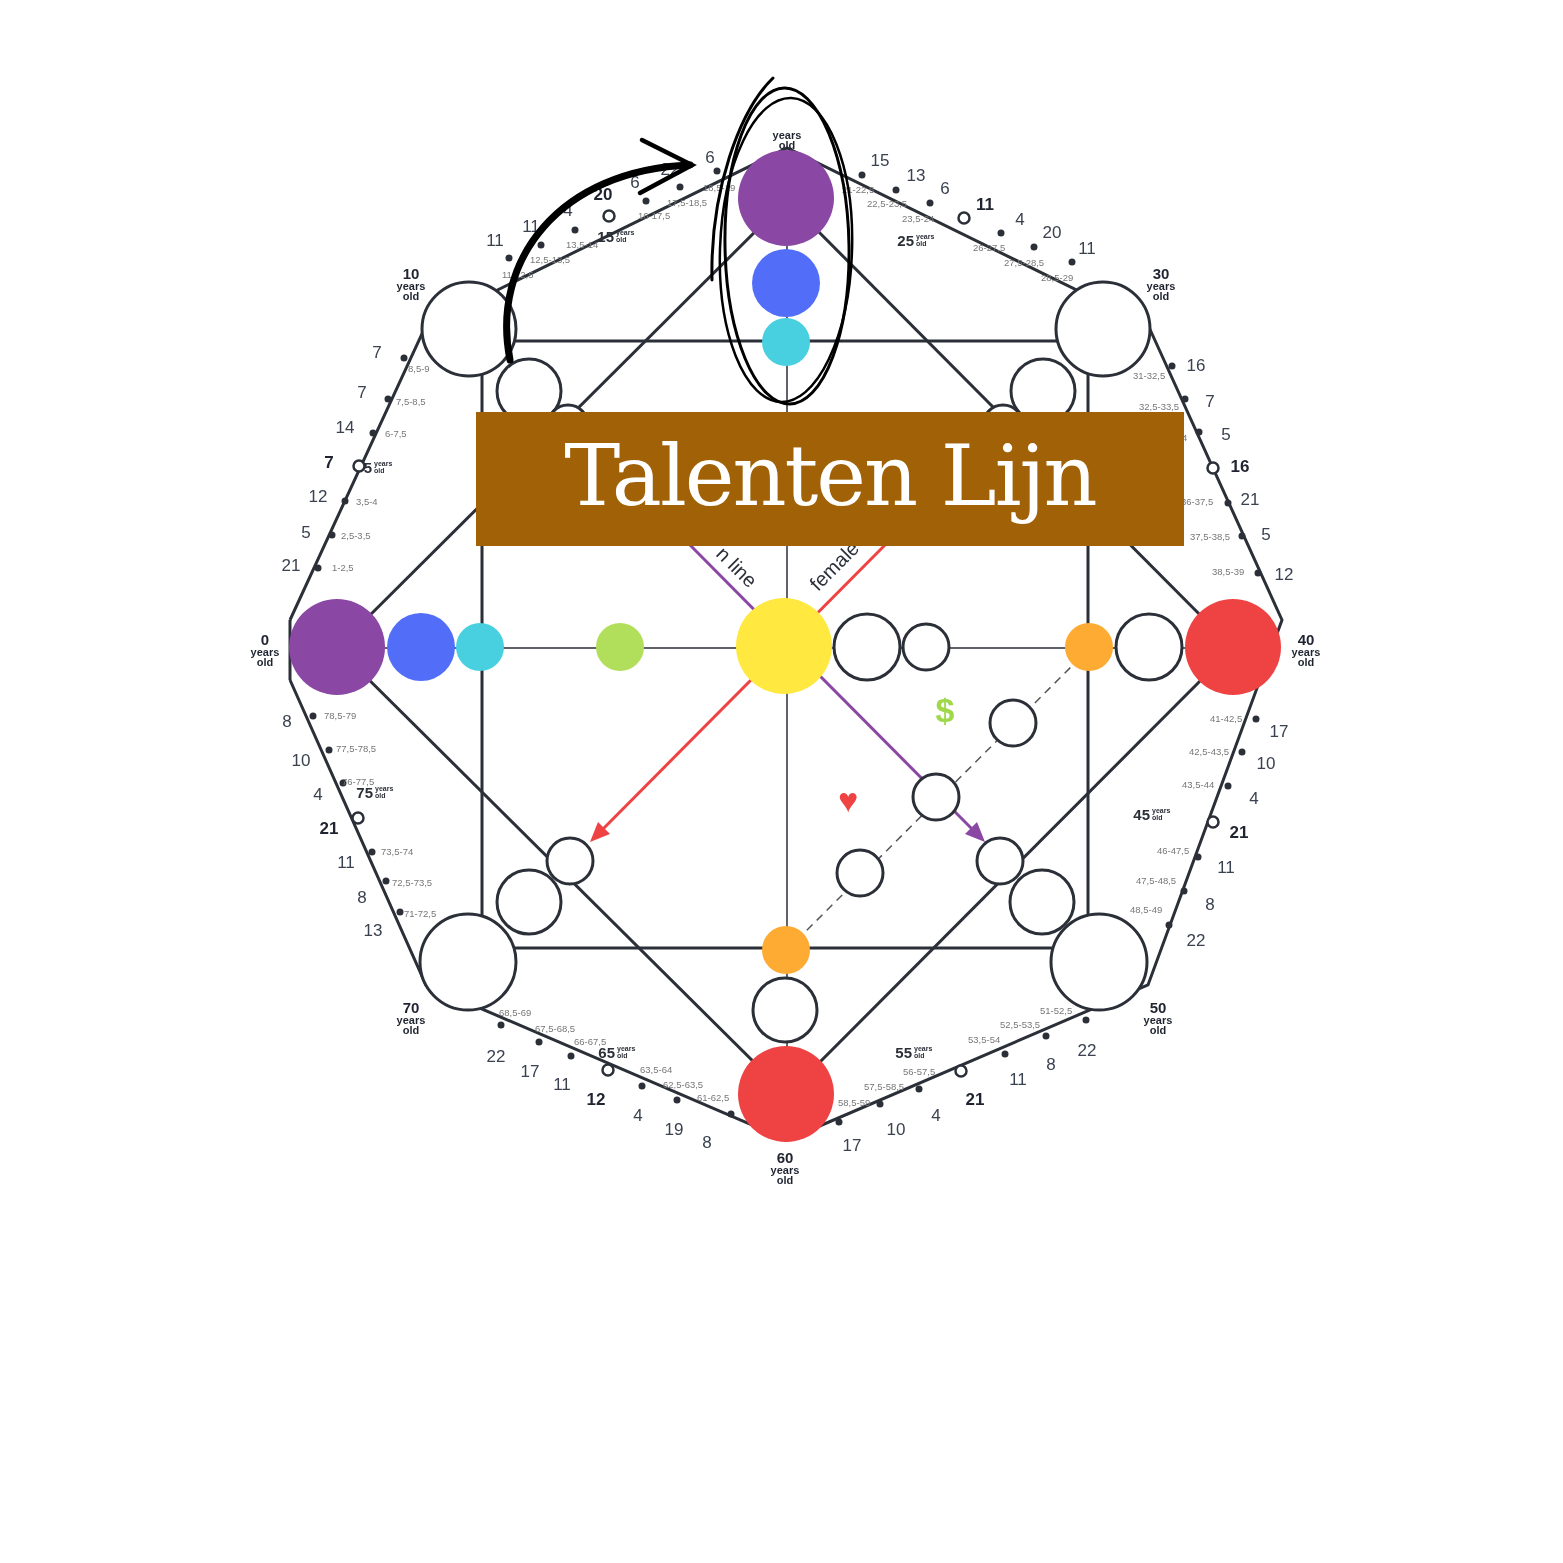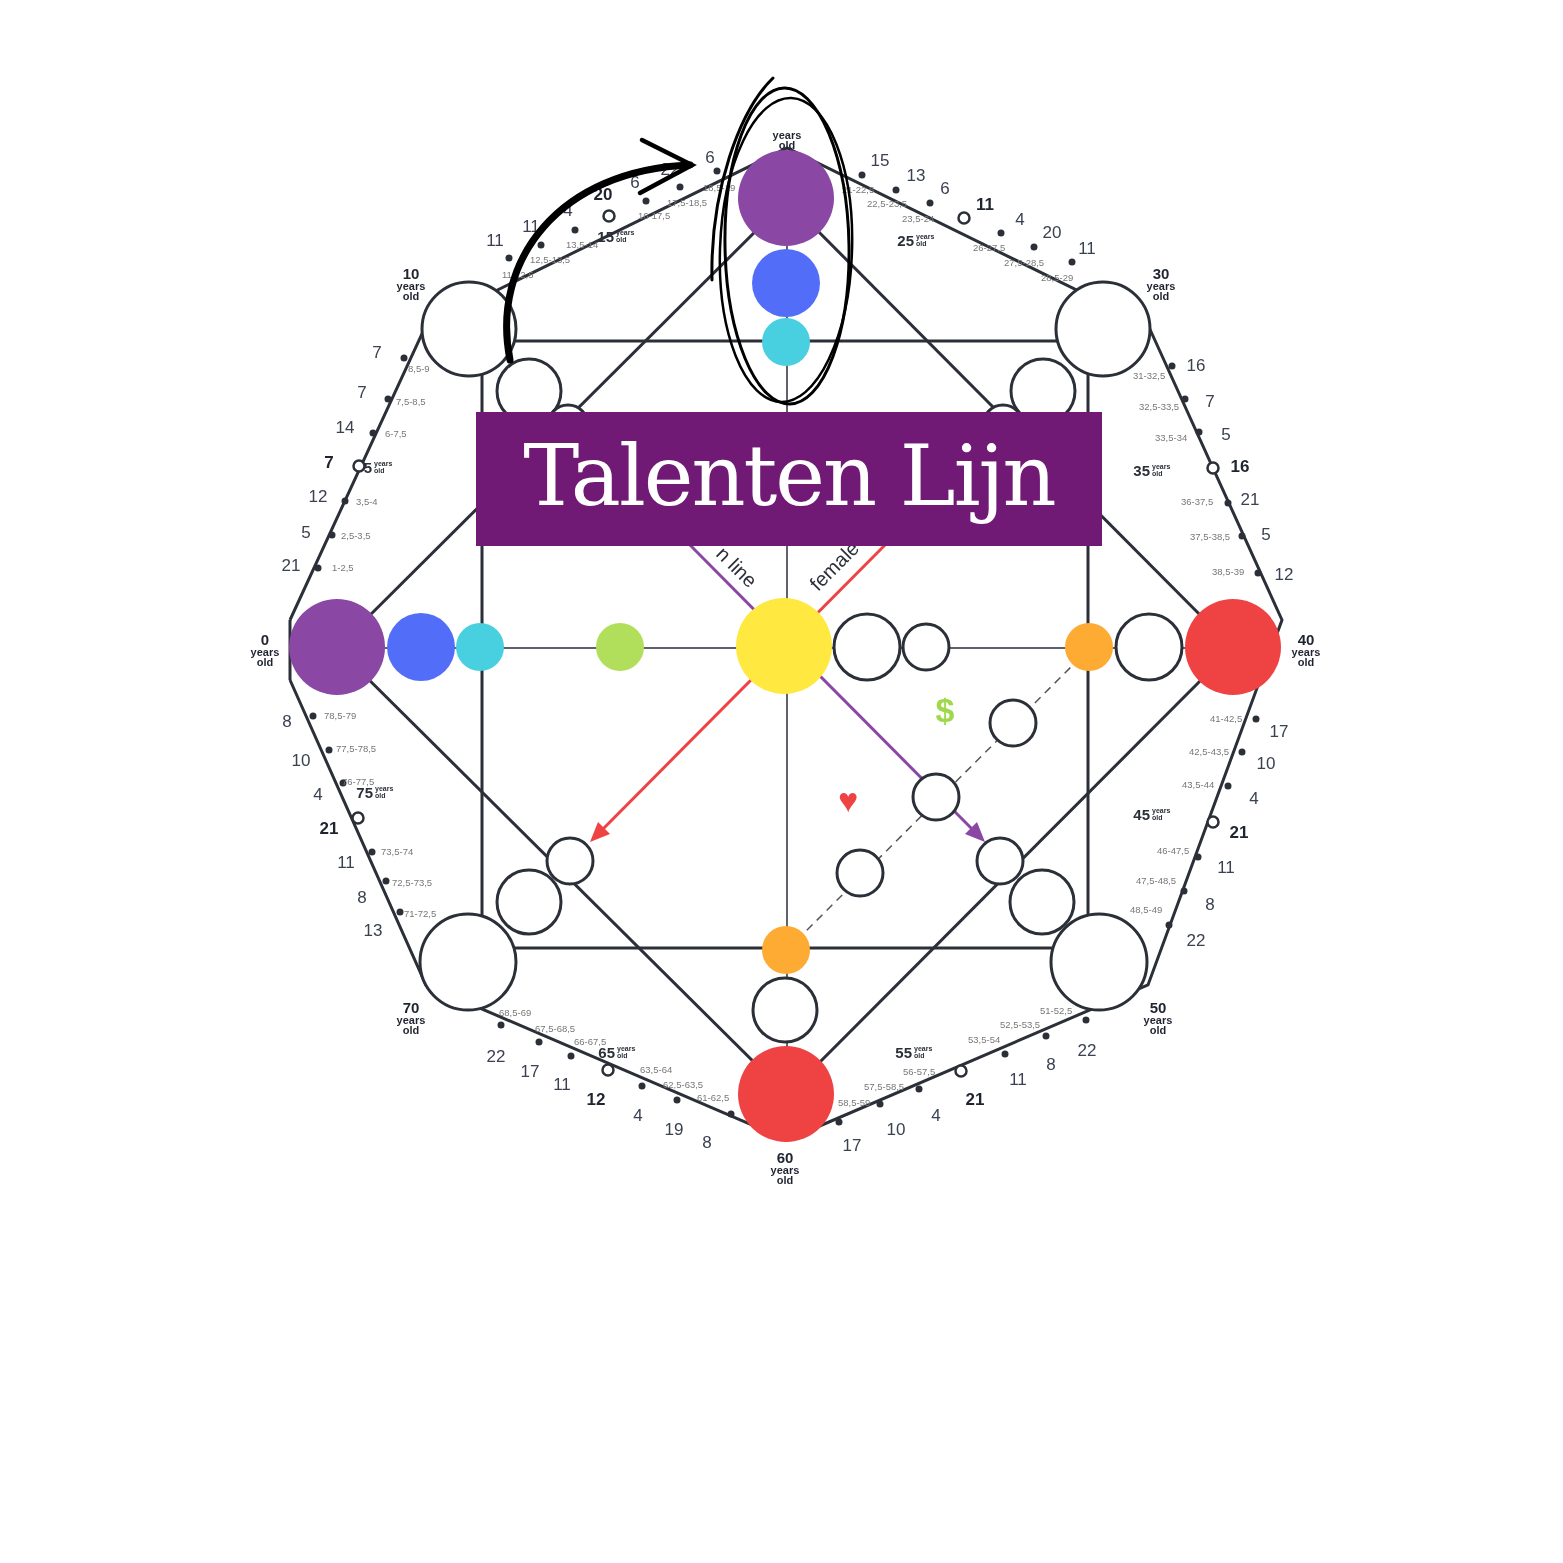--- a/index.html
+++ b/index.html
@@ -1,20 +1,20 @@
 <!DOCTYPE html>
 <html><head>
 <meta charset="utf-8">
 <style>
   html, body { margin: 0; padding: 0; background: #ffffff; }
   body { width: 1563px; height: 1563px; position: relative; overflow: hidden; font-family: "Liberation Sans", sans-serif; }
   #diagram { position: absolute; left: 0; top: 0; width: 1563px; height: 1563px; }
   .title-box {
-    position: absolute; left: 476px; top: 412px; width: 626px; height: 134px;
-    background: #701a75; display: flex; align-items: center; justify-content: center;
+    position: absolute; left: 476px; top: 412px; width: 708px; height: 134px;
+    background: #a16207; display: flex; align-items: center; justify-content: center;
   }
   .title-text {
     color: #ffffff; font-family: "DejaVu Serif", "Liberation Serif", serif;
     font-size: 84px; letter-spacing: -2px; line-height: 1; margin-top: -6px;
   }
   svg text { font-family: "Liberation Sans", sans-serif; }
 </style>
 </head>
 <body>
 

